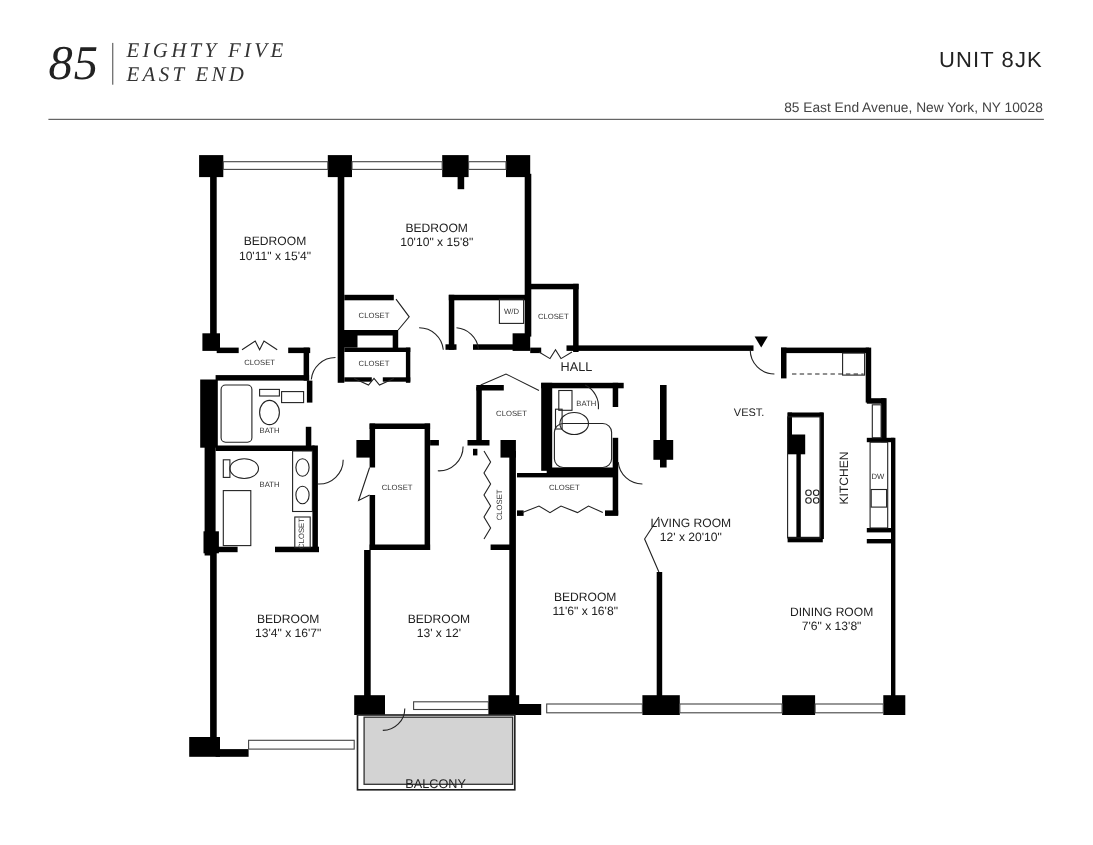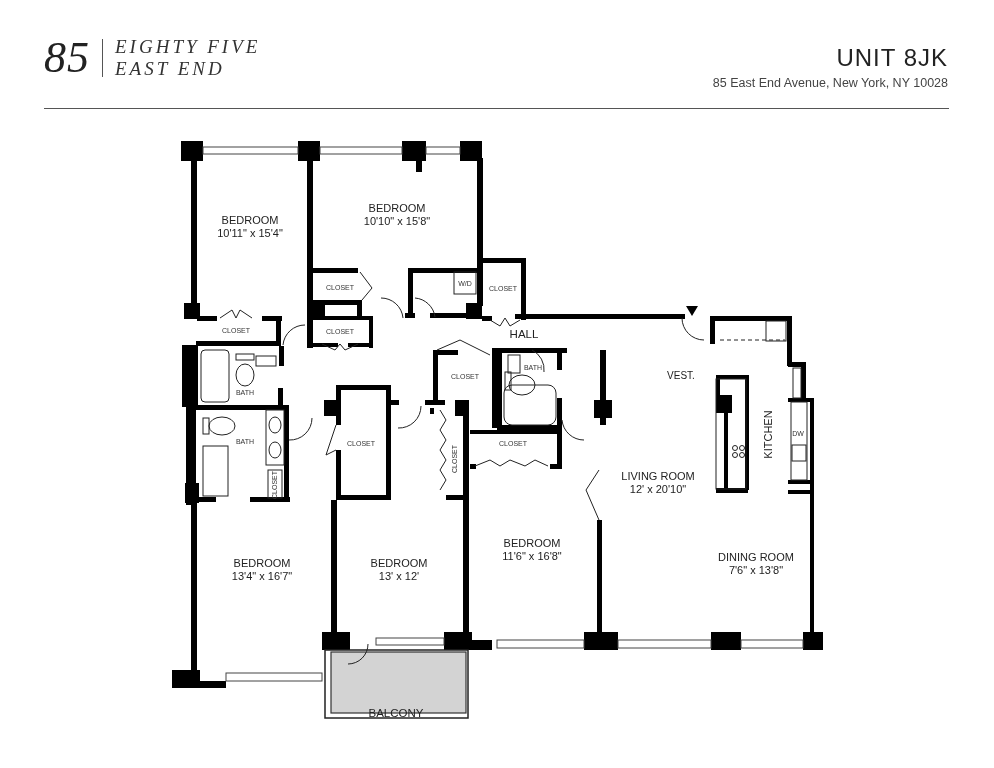--- a/index.html
+++ b/index.html
@@ -2,22 +2,22 @@
 <html><head>
 <meta charset="utf-8">
 <style>
   html,body{margin:0;padding:0;background:#fff;}
   body{width:994px;height:768px;position:relative;overflow:hidden;font-family:"Liberation Sans",sans-serif;color:#111;}
   .logo{position:absolute;left:44px;top:36px;display:flex;align-items:center;font-style:italic;}
   .logo-num{font-family:"Liberation Serif","DejaVu Serif",serif;font-size:44px;line-height:44px;color:#222;letter-spacing:1px;}
   .logo-bar{width:1px;height:38px;background:#555;margin:0 12px 0 12px;}
   .logo-text{font-family:"Liberation Serif","DejaVu Serif",serif;font-size:19px;line-height:22px;letter-spacing:3px;color:#333;}
   .unit{position:absolute;right:46px;top:44px;text-align:right;}
-  .unit-title{font-size:24px;letter-spacing:1px;color:#222;}
-  .unit-addr{font-size:12.5px;color:#444;margin-top:4px;}
+  .unit-title{font-size:20px;letter-spacing:1px;color:#222;}
+  .unit-addr{font-size:12.5px;color:#444;margin-top:24px;}
   .rule{position:absolute;left:44px;top:108px;width:905px;height:1px;background:#555;}
   svg.plan{position:absolute;left:0;top:0;}
   .lbl{position:absolute;text-align:center;font-size:11px;line-height:13px;color:#222;white-space:nowrap;transform:translateX(-50%);}
   .sm{font-size:7px;line-height:8px;color:#333;}
   .vert{transform:translateX(-50%) rotate(-90deg);}
   .med{font-size:11.5px;}
 </style>
 </head>
 <body>
 
@@ -233,21 +233,21 @@
   <span>13'4" x 16'7"</span>
 </div>
 <div class="lbl" style="left:399px;top:557px;">
   <span>BEDROOM</span><br>
   <span>13' x 12'</span>
 </div>
 <div class="lbl" style="left:532px;top:537px;">
   <span>BEDROOM</span><br>
   <span>11'6" x 16'8"</span>
 </div>
-<div class="lbl" style="left:658px;top:470px;">
+<div class="lbl" style="left:628px;top:470px;">
   <span>LIVING ROOM</span><br>
   <span>12' x 20'10"</span>
 </div>
 <div class="lbl" style="left:756px;top:551px;">
   <span>DINING ROOM</span><br>
   <span>7'6" x 13'8"</span>
 </div>
 <div class="lbl vert" style="left:768px;top:428px;">KITCHEN</div>
 <div class="lbl med" style="left:524px;top:328px;">HALL</div>
 <div class="lbl" style="left:681px;top:349px;font-size:10px;margin-top:20px;">VEST.</div>

